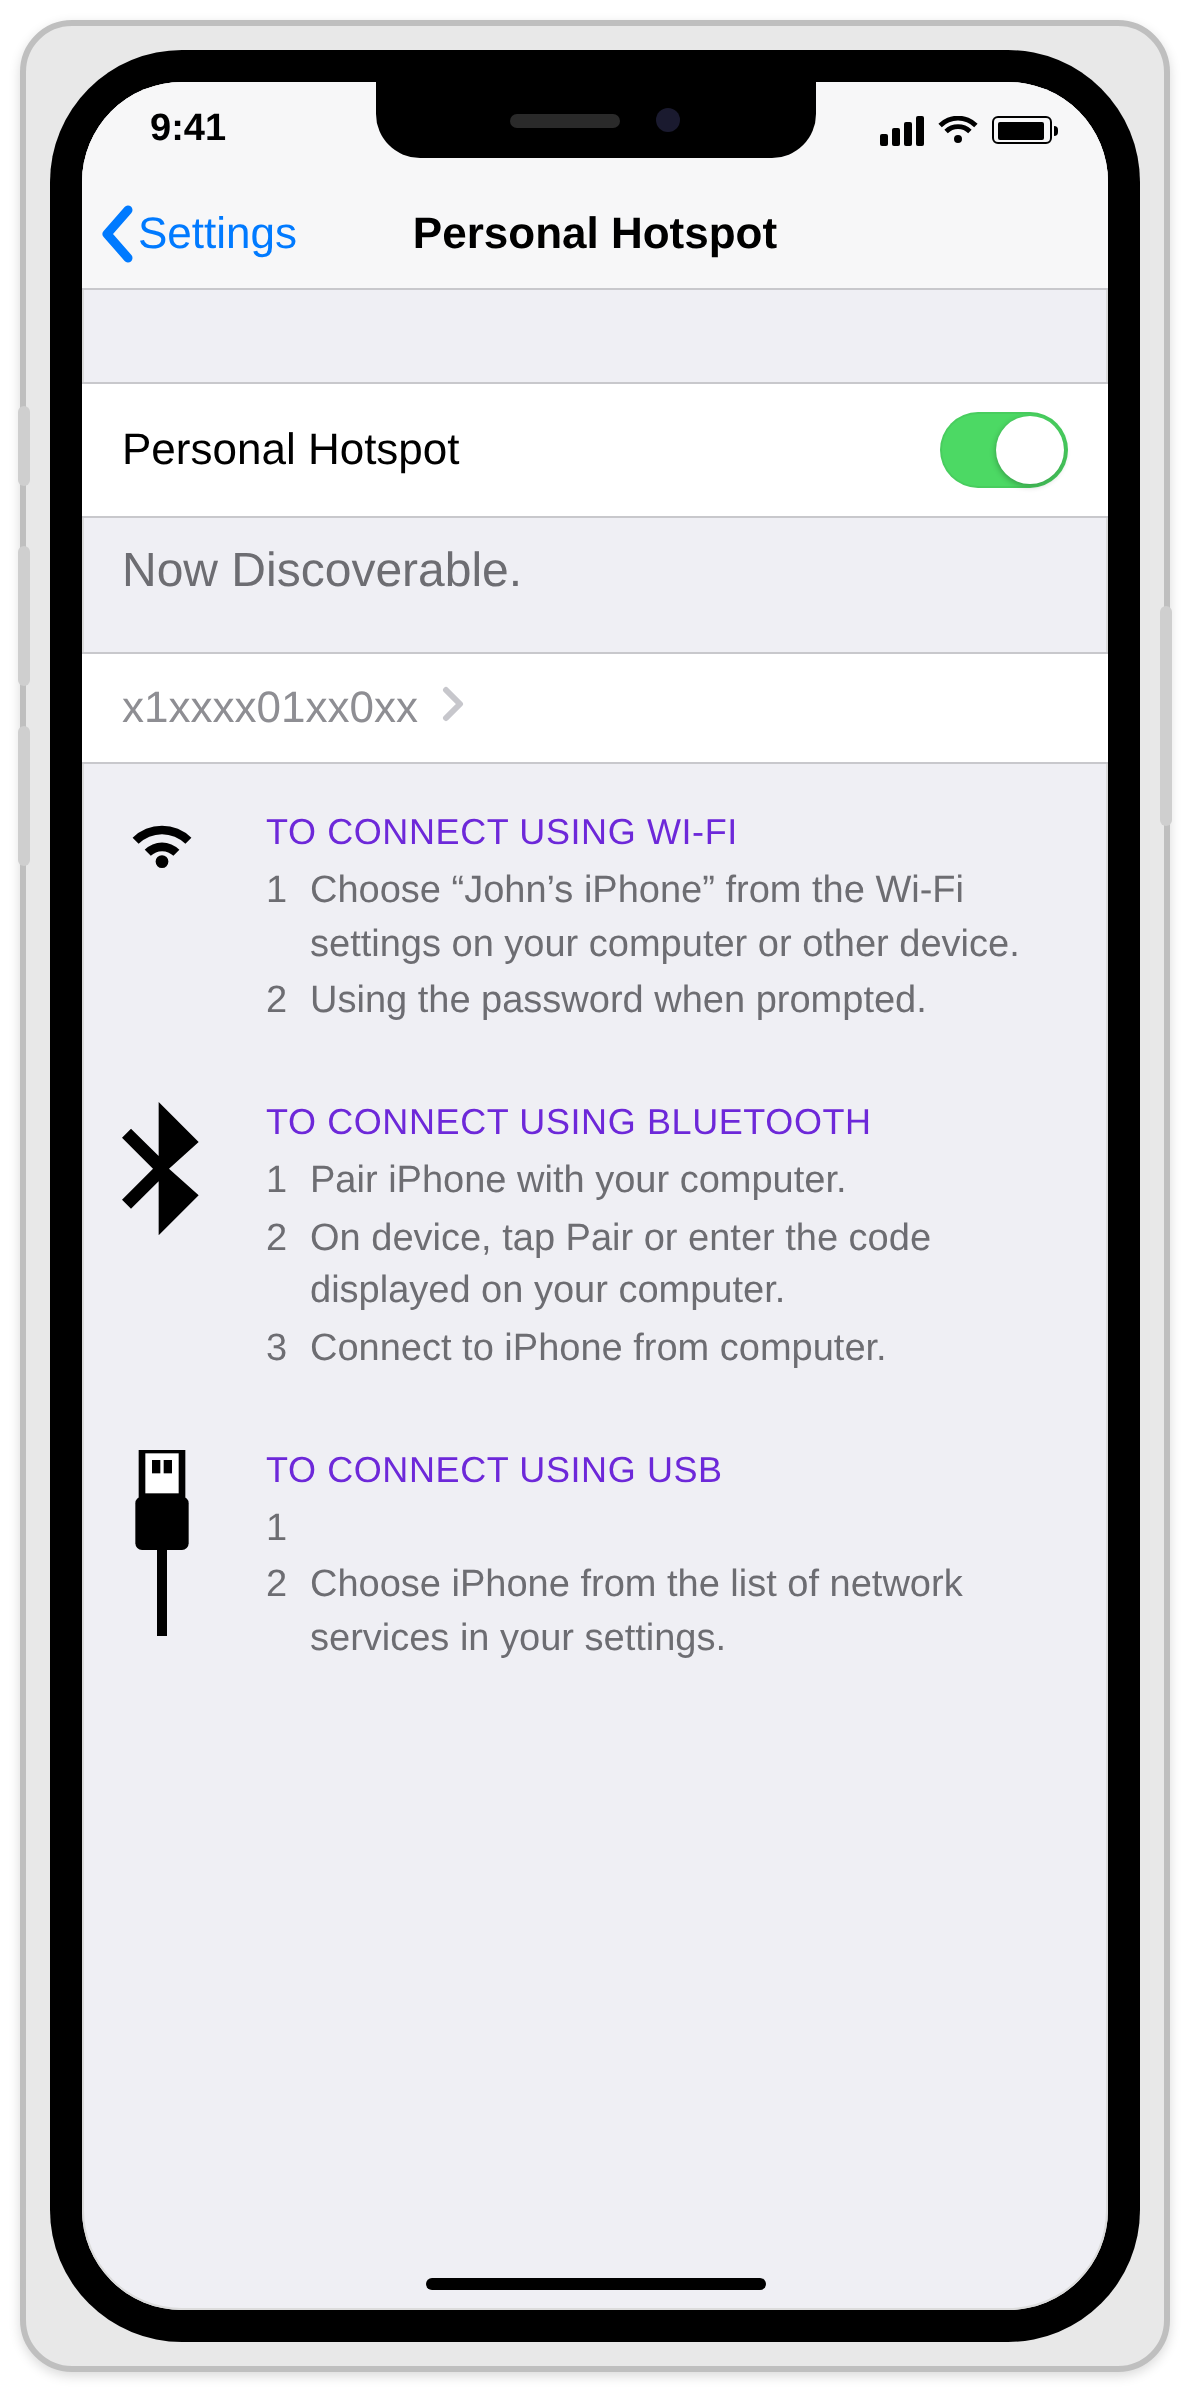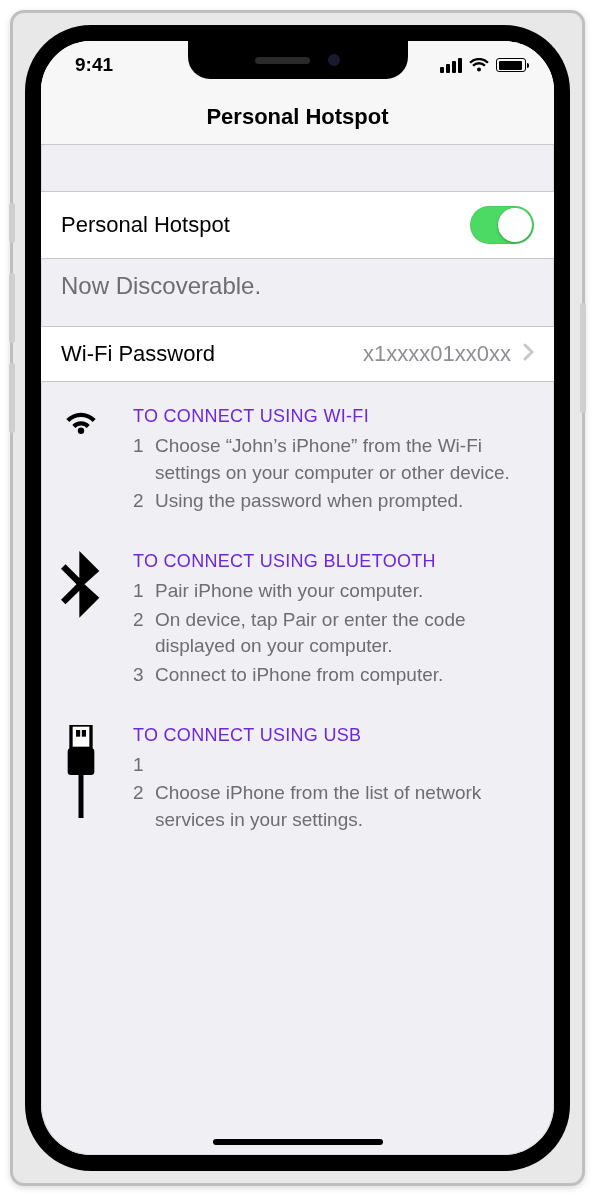--- a/index.html
+++ b/index.html
@@ -12,21 +12,21 @@
     align-items: center;
     justify-content: center;
   }
 
   
   .phone {
     width: 575px;
     height: 1176px;
     background: #e8e8e8;
     border: 3px solid #bfbfbf;
-    border-radius: 14px;
+    border-radius: 26px;
     padding: 12px;
     position: relative;
     box-shadow: 0 2px 6px rgba(0,0,0,.15);
   }
   .bezel {
     width: 100%;
     height: 100%;
     background: #000;
     border-radius: 66px;
     padding: 16px;
@@ -175,39 +175,44 @@
                 <path fill="#000" d="M10 13.5a2 2 0 100-4 2 2 0 000 4zM3.2 6.9a9.6 9.6 0 0113.6 0l-1.7 1.7a7.2 7.2 0 00-10.2 0L3.2 6.9zM.2 3.9a13.9 13.9 0 0119.6 0l-1.7 1.7a11.5 11.5 0 00-16.2 0L.2 3.9z"></path>
               </svg>
           </span>
           <span class="battery">
               <span class="fill"></span>
             </span>
         </div>
       </div>
 
       <div class="nav-bar">
+        <div class="nav-back">
+          <svg viewBox="0 0 12 20">
+              <path fill="none" stroke="#007aff" stroke-width="3" stroke-linecap="round" stroke-linejoin="round" d="M10 2 3 10l7 8"></path>
+            </svg>
+          <span>Settings</span>
+        </div>
         <span class="nav-title">Personal Hotspot</span>
       </div>
 
       <div class="gap"></div>
 
       <div class="cell">
         <span class="label">Personal Hotspot</span>
         <span class="toggle">
             <span class="knob"></span>
           </span>
       </div>
 
       <div class="footer-text">
         <div>Now Discoverable.</div>
         <div style="height:6px"></div>
       </div>
 
       <div class="cell">
-        <span class="label">Wi-Fi Password</span>
         <span class="value">
           <span>x1xxxx01xx0xx</span>
           <span class="chevron">
             <svg width="11" height="18" viewBox="0 0 11 18">
                 <path fill="none" stroke="#c7c7cc" stroke-width="3" stroke-linecap="round" stroke-linejoin="round" d="M2 2l7 7-7 7"></path>
               </svg>
           </span>
         </span>
       </div>
 

